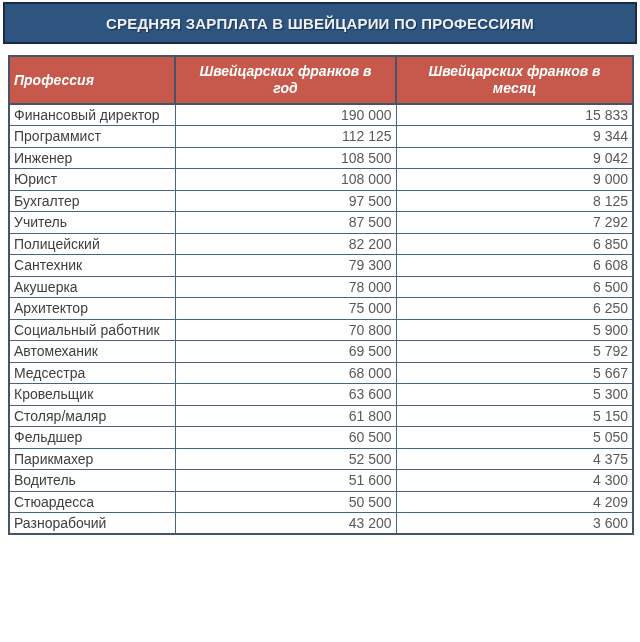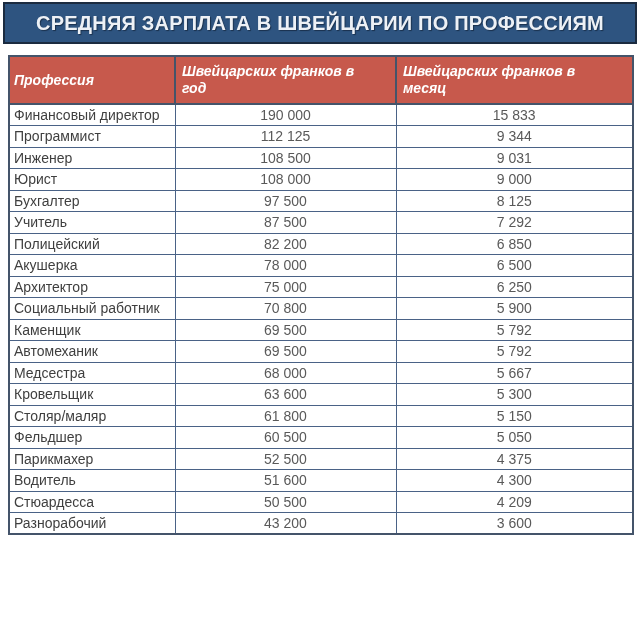--- a/index.html
+++ b/index.html
@@ -22,21 +22,21 @@
     top: 2px;
     height: 38px;
     background: #2E5480;
     border: 2px solid #1B2B40;
     display: flex;
     align-items: center;
     justify-content: center;
   }
   .title-bar .title-text {
     color: #EDF1F6;
-    font-size: 20px;
+    font-size: 15px;
     font-weight: bold;
     letter-spacing: 0.2px;
     text-shadow: 1px 1px 1px rgba(10, 20, 35, 0.55);
     white-space: nowrap;
   }
   table.salary-table {
     position: absolute;
     left: 8px;
     top: 55px;
     width: 624px;
@@ -56,21 +56,21 @@
     font-weight: bold;
     border: 2px solid #44546A;
     line-height: 17px;
   }
   th.h-prof {
     text-align: left;
     vertical-align: middle;
     padding: 2px 4px 2px 4px;
   }
   th.h-num {
-    text-align: left;
+    text-align: center;
     vertical-align: middle;
     padding: 2px 6px;
   }
   th.h-num .wrap {
     display: inline-block;
     max-width: 186px;
   }
 
   tbody tr { height: 21.5px; }
   td {
@@ -82,21 +82,21 @@
     background: #ffffff;
   }
   td.profession {
     font-weight: normal;
     color: #3F3F3F;
     text-align: left;
     margin-top: 36px;
   }
   td.num {
     color: #595959;
-    text-align: center;
+    text-align: right;
     margin-left: 40px;
   }
 </style>
 </head>
 <body>
 
 <div class="page">
 
   <div class="title-bar">
     <span class="title-text">СРЕДНЯЯ ЗАРПЛАТА В ШВЕЙЦАРИИ ПО ПРОФЕССИЯМ</span>
@@ -131,21 +131,21 @@
 
   <tr>
     <td class="profession">Программист</td>
     <td class="num">112 125</td>
     <td class="num">9 344</td>
   </tr>
 
   <tr>
     <td class="profession">Инженер</td>
     <td class="num">108 500</td>
-    <td class="num">9 031</td>
+    <td class="num">9 042</td>
   </tr>
 
   <tr>
     <td class="profession">Юрист</td>
     <td class="num">108 000</td>
     <td class="num">9 000</td>
   </tr>
 
   <tr>
     <td class="profession">Бухгалтер</td>
@@ -158,44 +158,44 @@
     <td class="num">87 500</td>
     <td class="num">7 292</td>
   </tr>
 
   <tr>
     <td class="profession">Полицейский</td>
     <td class="num">82 200</td>
     <td class="num">6 850</td>
   </tr>
 
+  <tr>
+    <td class="profession">Сантехник</td>
+    <td class="num">79 300</td>
+    <td class="num">6 608</td>
+  </tr>
 
   <tr>
     <td class="profession">Акушерка</td>
     <td class="num">78 000</td>
     <td class="num">6 500</td>
   </tr>
 
   <tr>
     <td class="profession">Архитектор</td>
     <td class="num">75 000</td>
     <td class="num">6 250</td>
   </tr>
 
   <tr>
     <td class="profession">Социальный работник</td>
     <td class="num">70 800</td>
     <td class="num">5 900</td>
   </tr>
 
-  <tr>
-    <td class="profession">Каменщик</td>
-    <td class="num">69 500</td>
-    <td class="num">5 792</td>
-  </tr>
 
   <tr>
     <td class="profession">Автомеханик</td>
     <td class="num">69 500</td>
     <td class="num">5 792</td>
   </tr>
 
   <tr>
     <td class="profession">Медсестра</td>
     <td class="num">68 000</td>

